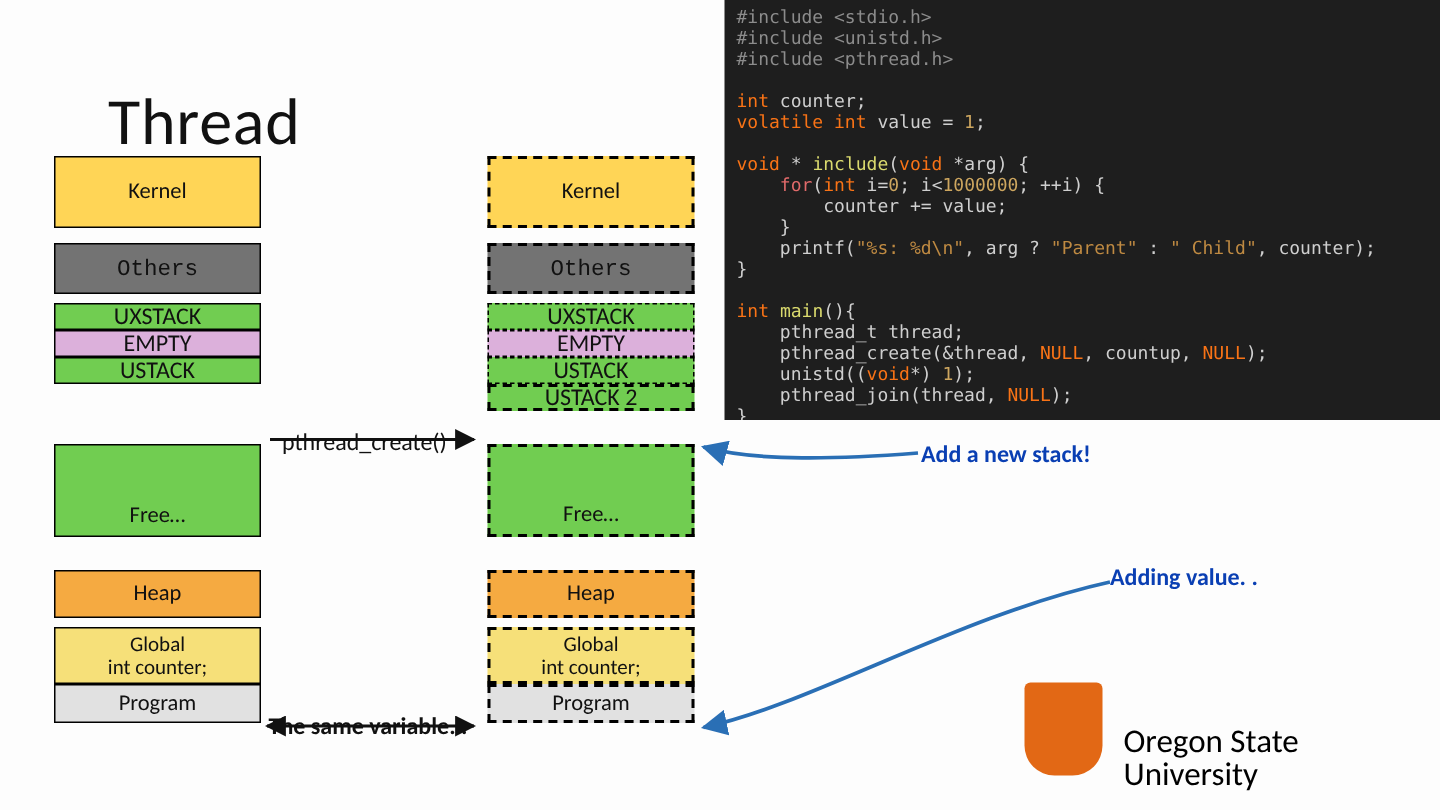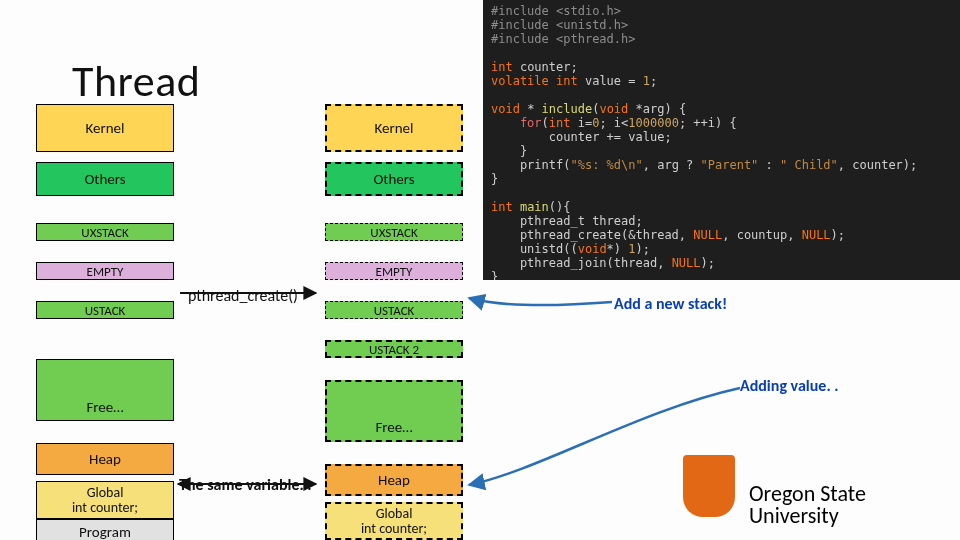--- a/index.html
+++ b/index.html
@@ -2,26 +2,26 @@
 <html><head>
 <meta charset="utf-8">
 <style>
   * { box-sizing: border-box; margin: 0; padding: 0; }
   body { width: 960px; height: 540px; background: #fdfdfd; font-family: Calibri, Arial, sans-serif; position: relative; overflow: hidden; }
   .title { position: absolute; left: 72px; top: 54px; font-size: 44px; color: #111; letter-spacing: 0.5px; }
   .stack { position: absolute; width: 138px; }
   .stack1 { left: 36px; top: 104px; }
   .stack2 { left: 325px; top: 104px; }
   .seg { width: 100%; display: flex; align-items: center; justify-content: center; font-size: 15px; color: #111; border: 1px solid #000; }
-  .seg.small { font-size: 13px; margin-top: 21px; }
+  .seg.small { font-size: 16px; }
   .stack2 .seg { border: 2px dashed #000; }
   .gap { height: 10px; }
   .gap1 { height: 6px; }
   .kernel { background: #ffd556; height: 48px; }
-  .others { background: #22c55e; height: 34px; }
+  .others { background: #737373; height: 34px; font-family: Liberation Mono, monospace; }
   .uxstack { background: #71cd51; height: 18px; border-width: 1px !important; }
   .empty  { background: #dcb0db; height: 18px; border-width: 1px !important; }
   .ustack { background: #71cd51; height: 18px; border-width: 1px !important; }
   .ustack2{ background: #71cd51; height: 18px; border-width: 1px !important; border: 2px dashed #000 !important; }
   .free   { background: #71cd51; height: 62px; align-items: flex-end; justify-content: center; padding-bottom: 4px; }
   .heap   { background: #f5aa41; height: 32px; }
   .global { background: #f6e079; height: 38px; line-height: 1.1; font-size: 14px; flex-direction: column; }
   .program{ background: #e1e1e1; height: 26px; }
   .spacer { height: 18px; }
   .spacer2{ height: 22px; }

